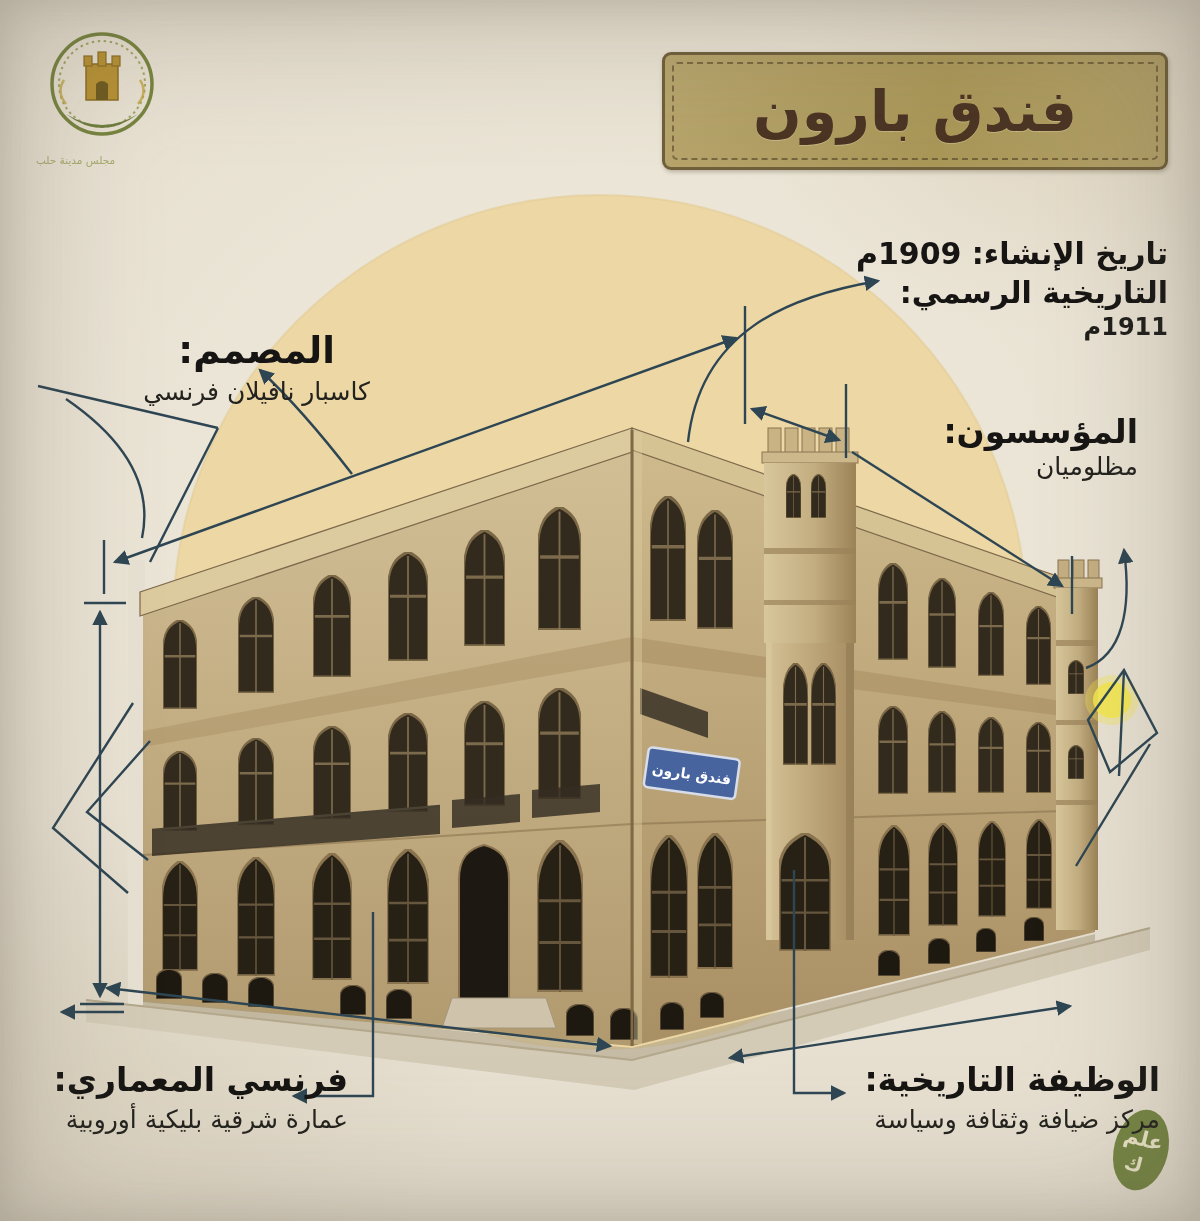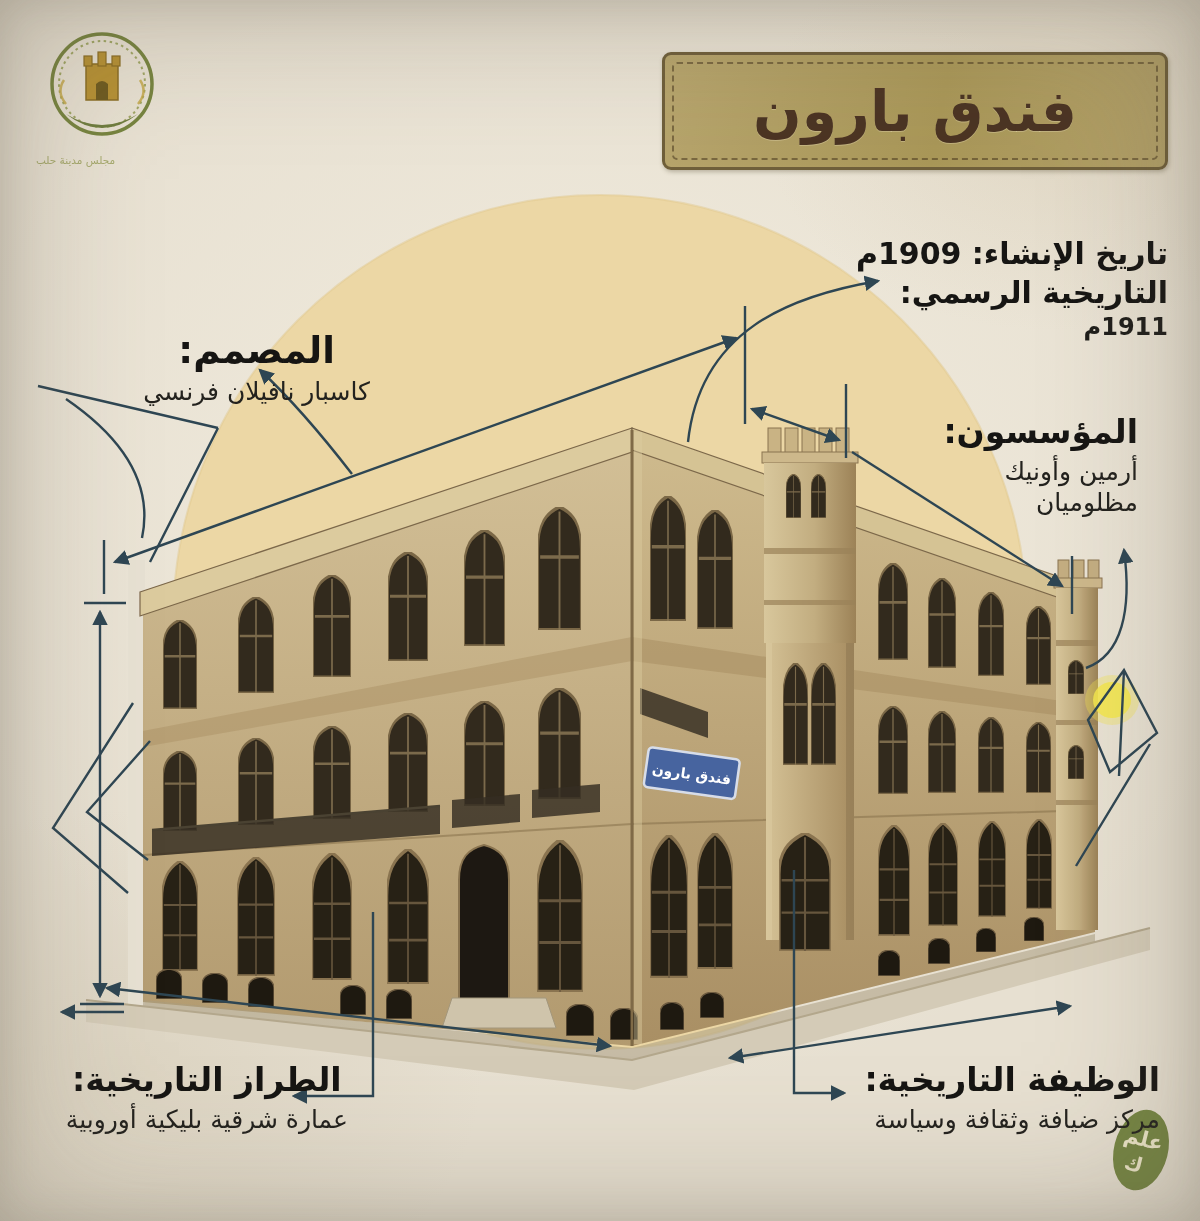--- a/index.html
+++ b/index.html
@@ -296,26 +296,25 @@
     <div class="l3">1911م</div>
   </div>
 
   <div class="blk" id="designer-block" style="right:830px;top:330px;">
     <div class="t">المصمم:</div>
     <div class="s">كاسبار نافيلان فرنسي</div>
   </div>
 
   <div class="blk" id="founders-block" style="right:62px;top:414px;">
     <div class="t">المؤسسون:</div>
-    <div class="s">أرمين وأونيك</div>
     <div class="s" style="margin-top:0;">مظلوميان</div>
   </div>
 
   <div class="blk" id="style-block" style="right:852px;top:1062px;">
-    <div class="t">الطراز التاريخية:</div>
+    <div class="t">فرنسي المعماري:</div>
     <div class="s">عمارة شرقية بليكية أوروبية</div>
   </div>
 
   <div class="blk" id="function-block" style="right:40px;top:1062px;">
     <div class="t">الوظيفة التاريخية:</div>
     <div class="s">مركز ضيافة وثقافة وسياسة</div>
   </div>
 
   <div class="vignette"></div>
 </div>

